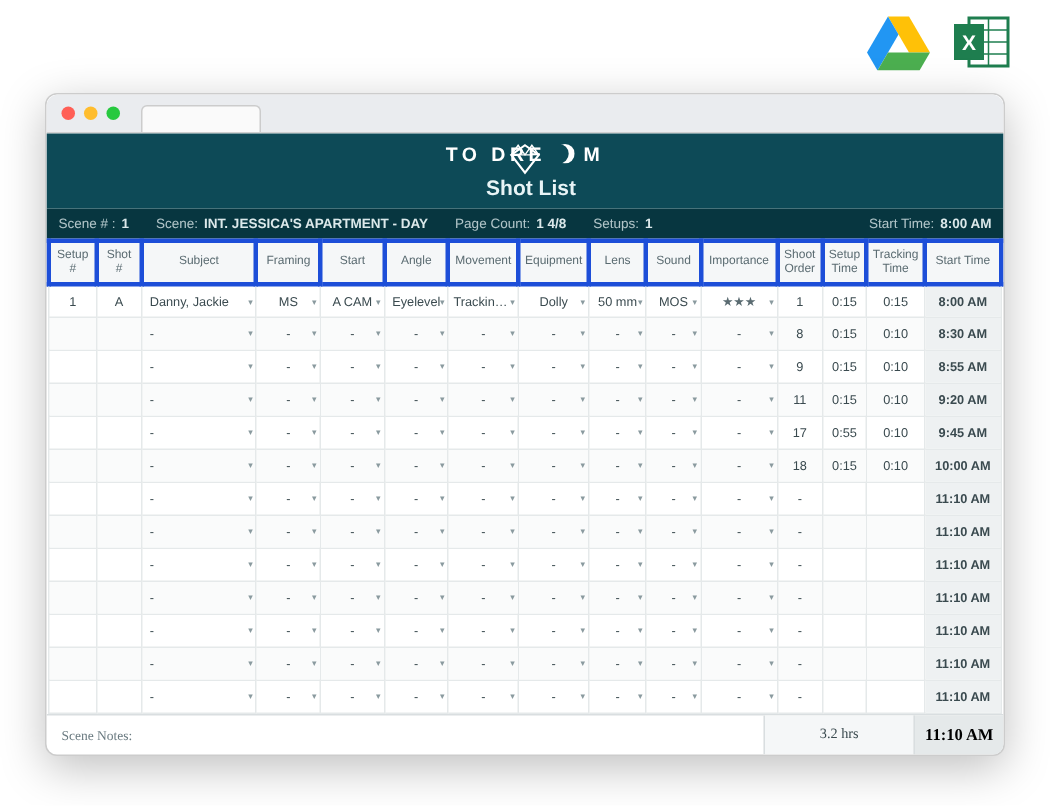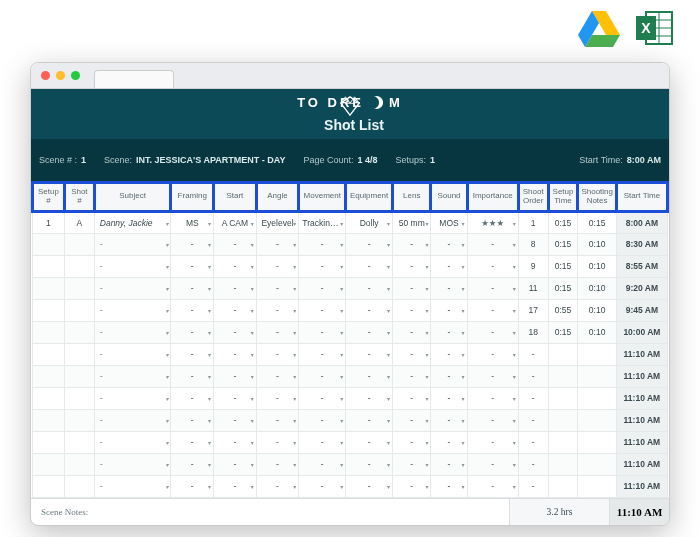--- a/index.html
+++ b/index.html
@@ -9,29 +9,29 @@
   .chrome { background: #eaecef; height: 26px; border-radius: 8px 8px 0 0; display: flex; align-items: center; padding: 0 10px; gap: 6px; border-bottom: 1px solid #d0d0d0; }
   .dot { width: 9px; height: 9px; border-radius: 50%; }
   .dot.r { background:#ff5f56;} .dot.y{background:#ffbd2e;} .dot.g{background:#27c93f;}
   .tabbar { flex:1; margin-left: 8px; height:100%; display:flex; align-items:flex-end;}
   .wtab { background:#fafafa; border:1px solid #ccc; border-bottom:none; border-radius:4px 4px 0 0; width:80px; height:18px;}
   .header { background: #0d4a57; color:#fff; display:flex; align-items:center; padding:6px 20px; position:relative;flex-direction:column; }
   .logo-diamond { width:22px; height:22px; }
   .app-title { font-weight:600; font-size:14px; margin-left:8px; color:#e8f4f6;}
   .brand { position:absolute; left:50%; transform:translateX(-50%); display:flex; align-items:center; gap:6px; font-size:13px; letter-spacing:3px; font-weight:700;}
   .moon { display:inline-block; width:13px; height:13px; border-radius:50%; box-shadow: inset -4px 0 0 0 #fff;}
-  .meta { background:#073640; color:#dce9eb; font-size:9px; display:flex; padding:16px 8px; gap:18px;}
+  .meta { background:#073640; color:#dce9eb; font-size:9px; display:flex; padding:5px 8px; gap:18px;}
   .meta .grp{display:flex; gap:4px;}
   .meta .lbl{opacity:.8;}
   .meta .val{font-weight:700;}
   .meta .spacer{flex:1;}
   .sheet { width:100%; border-collapse:collapse; font-size:8.5px; color:#3a4a4f; table-layout:fixed;}
   .sheet th { background:#f5f7f8; border:3px solid #1d4ed8; padding:4px 2px; font-weight:500; color:#5a6b71; font-size:8px; line-height:1.1; height:28px;}
   .sheet td { border:1px solid #e5e9ea; height:22px; text-align:center; padding:2px 3px; white-space:nowrap; overflow:hidden; text-overflow:ellipsis; position:relative;}
-  .sheet td.left { text-align:left; padding-left:5px;font-style:italic;}
+  .sheet td.left { text-align:left; padding-left:5px;}
   .dd { position:absolute; right:2px; top:50%; transform:translateY(-50%); font-size:6px; color:#8a9a9f;}
   .sheet tr:nth-child(even) td:not(.stc){ background:#fafbfb;}
   .stc { background:#eef1f2 !important; font-weight:600;}
   .stars { color:#5a6b71;}
   .footer { display:flex; border-top:1px solid #d9dee0;font-family:Liberation Serif, serif;}
   .footer .notes{flex:1; padding:8px 10px; font-size:9px; color:#6a7a80;}
   .footer .total-hrs{ width:100px; border-left:1px solid #d9dee0; background:#f5f7f8; display:flex; align-items:center; justify-content:center; font-size:9.5px; color:#3a4a4f;margin-left:39px;}
   .footer .endtime{ width:60px; border-left:1px solid #d9dee0; background:#e5e9ea; display:flex; align-items:center; justify-content:center; font-size:11px; font-weight:700;}
 </style>
 </head>
@@ -128,21 +128,21 @@
           <th>Framing</th>
           <th>Start</th>
           <th>Angle</th>
           <th>Movement</th>
           <th>Equipment</th>
           <th>Lens</th>
           <th>Sound</th>
           <th>Importance</th>
           <th>Shoot Order</th>
           <th>Setup Time</th>
-          <th>Shooting Notes</th>
+          <th>Tracking Time</th>
           <th>Start Time</th>
         </tr>
       </thead>
     <tbody id="tbody">
         <tr>
           <td>1</td>
           <td>A</td>
           <td class="left">Danny, Jackie<span class="dd">▾</span></td>
           <td>MS<span class="dd">▾</span></td>
           <td>A CAM<span class="dd">▾</span></td>

